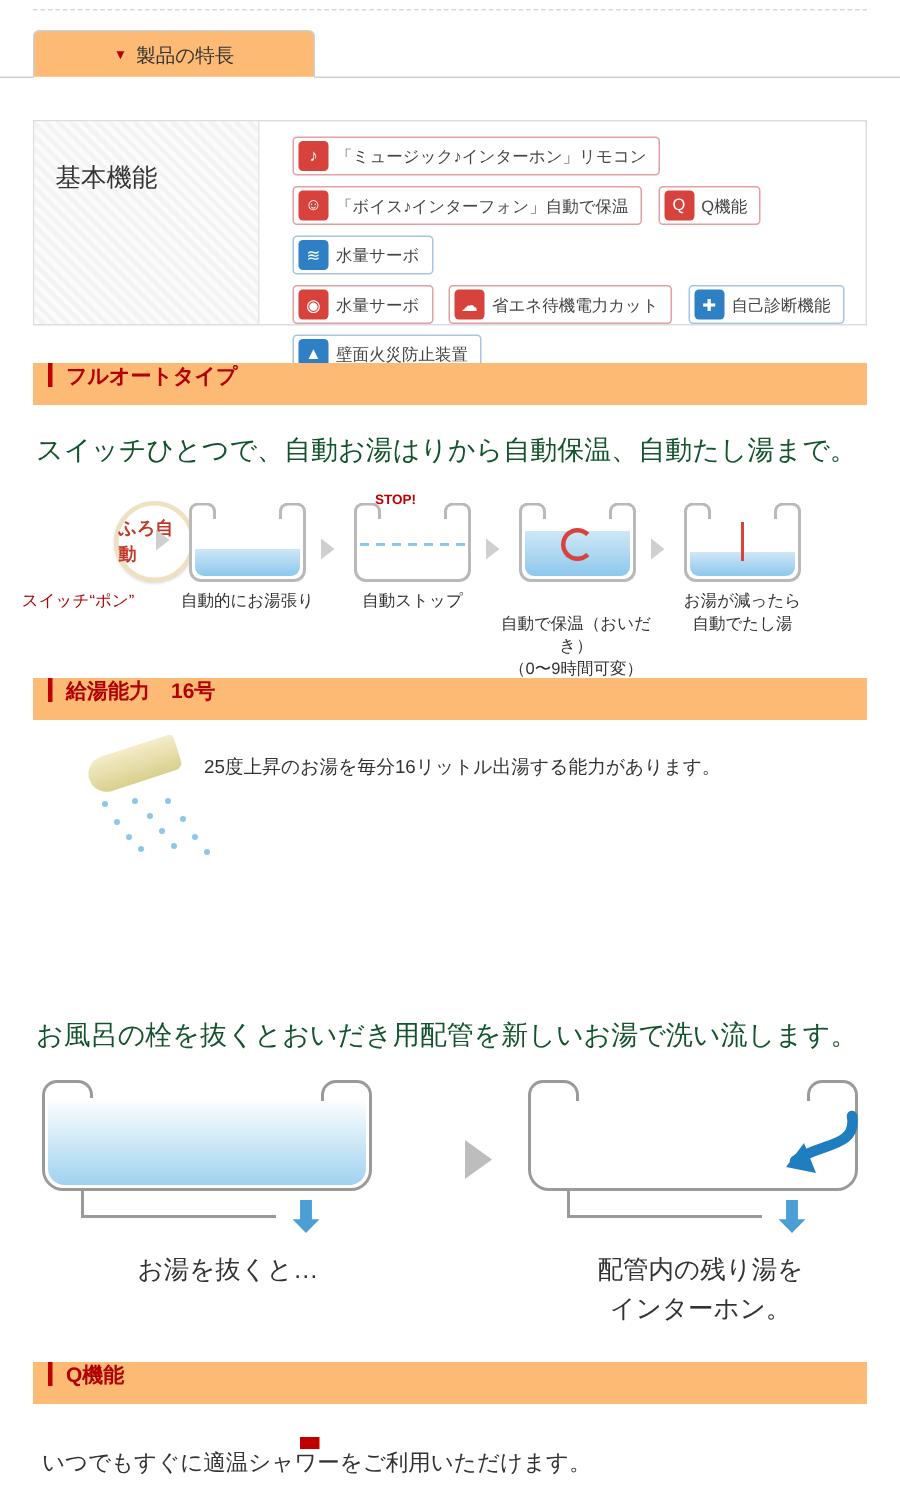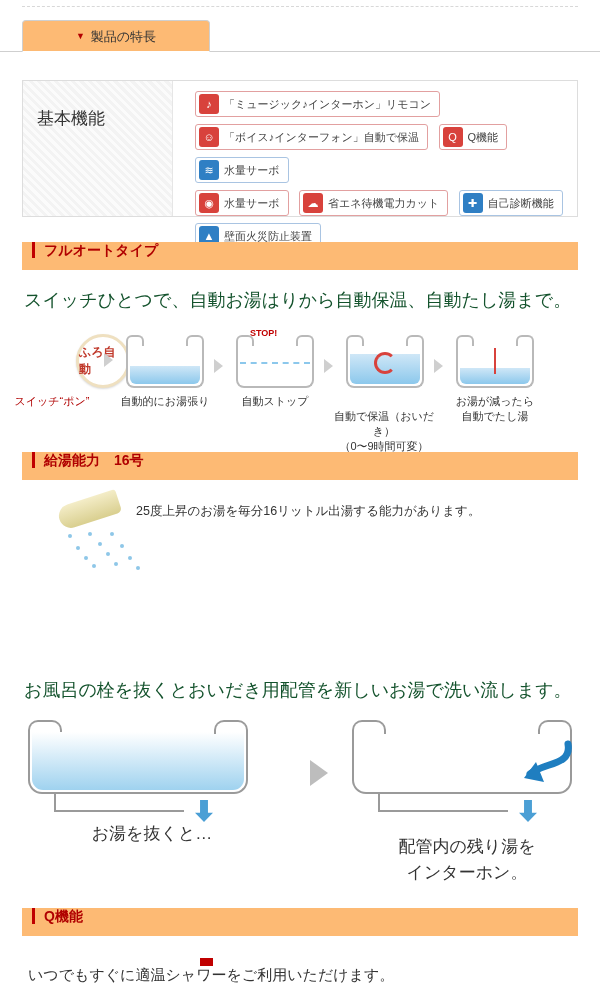--- a/index.html
+++ b/index.html
@@ -391,21 +391,21 @@
 
   <div class="plain-text" style="top:678px;">お風呂の栓を抜くとおいだき用配管を新しいお湯で洗い流します。</div>
 
   <div class="pipe-area">
 
     <div class="bigtub" style="left:6px; top:12px;">
       <div class="fill"></div>
     </div>
     <div class="pipe-leg" style="left:32px; top:76px; width:130px; height:18px;"></div>
     <div class="down-arrow" style="left:173px; top:82px;"></div>
-    <div class="big-cap" style="left:30px; top:103px; width:200px;">お湯を抜くと…</div>
+    <div class="big-cap" style="left:30px; top:116px; width:200px;">お湯を抜くと…</div>
 
     <div class="grey-tri" style="left:288px; top:42px;"></div>
 
     <div class="bigtub" style="left:330px; top:12px;"></div>
     <div class="pipe-leg" style="left:356px; top:76px; width:130px; height:18px;"></div>
     <div class="down-arrow" style="left:497px; top:82px;"></div>
     <svg style="position:absolute; left:498px; top:22px;" width="56" height="46">
       <path d="M48 4 C 52 26, 24 22, 10 34" stroke="#1f7ec0" stroke-width="7" fill="none" stroke-linecap="round"></path>
       <path d="M16 22 L4 38 L24 42 Z" fill="#1f7ec0"></path>
     </svg>

